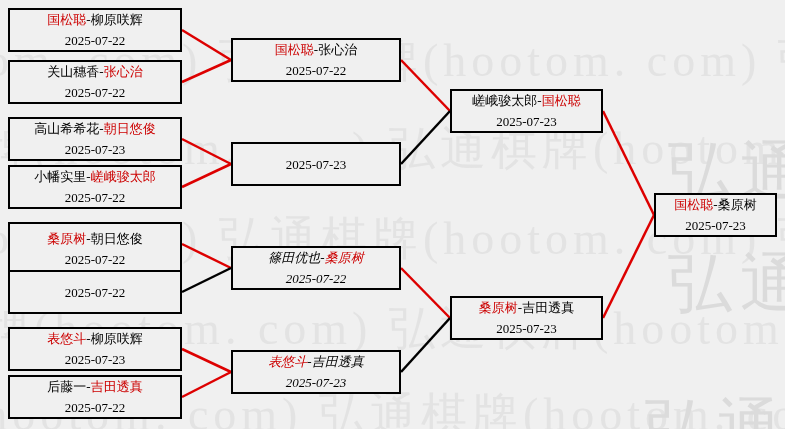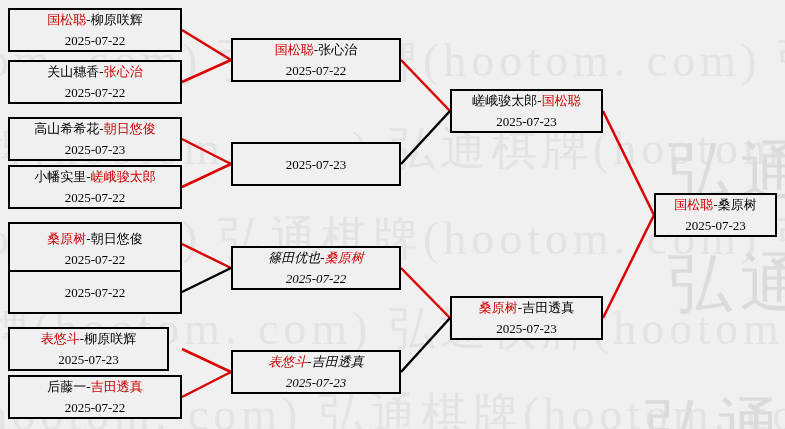--- a/index.html
+++ b/index.html
@@ -29,21 +29,21 @@
   }
   .match .names{white-space:nowrap;}
   .match .date{white-space:nowrap;}
   
   #r1m1{left:8px;  top:8px;   width:174px; height:44px;}
   #r1m2{left:8px;  top:60px;  width:174px; height:44px;}
   #r1m3{left:8px;  top:117px; width:174px; height:44px;}
   #r1m4{left:8px;  top:165px; width:174px; height:44px;}
   #r1m5{left:8px;  top:222px; width:174px; height:53px;}
   #r1m6{left:8px;  top:270px; width:174px; height:44px;}
-  #r1m7{left:8px;  top:327px; width:161px; height:44px;}
+  #r1m7{left:8px;  top:327px; width:174px; height:44px;}
   #r1m8{left:8px;  top:375px; width:174px; height:44px;}
   
   #r2m1{left:231px; top:38px;  width:170px; height:44px;}
   #r2m2{left:231px; top:142px; width:170px; height:44px;}
   #r2m3{left:231px; top:246px; width:170px; height:44px;font-style:italic;}
   #r2m4{left:231px; top:350px; width:170px; height:44px;font-style:italic;}
   
   #r3m1{left:450px; top:89px;  width:153px; height:44px;}
   #r3m2{left:450px; top:296px; width:153px; height:44px;}
   

